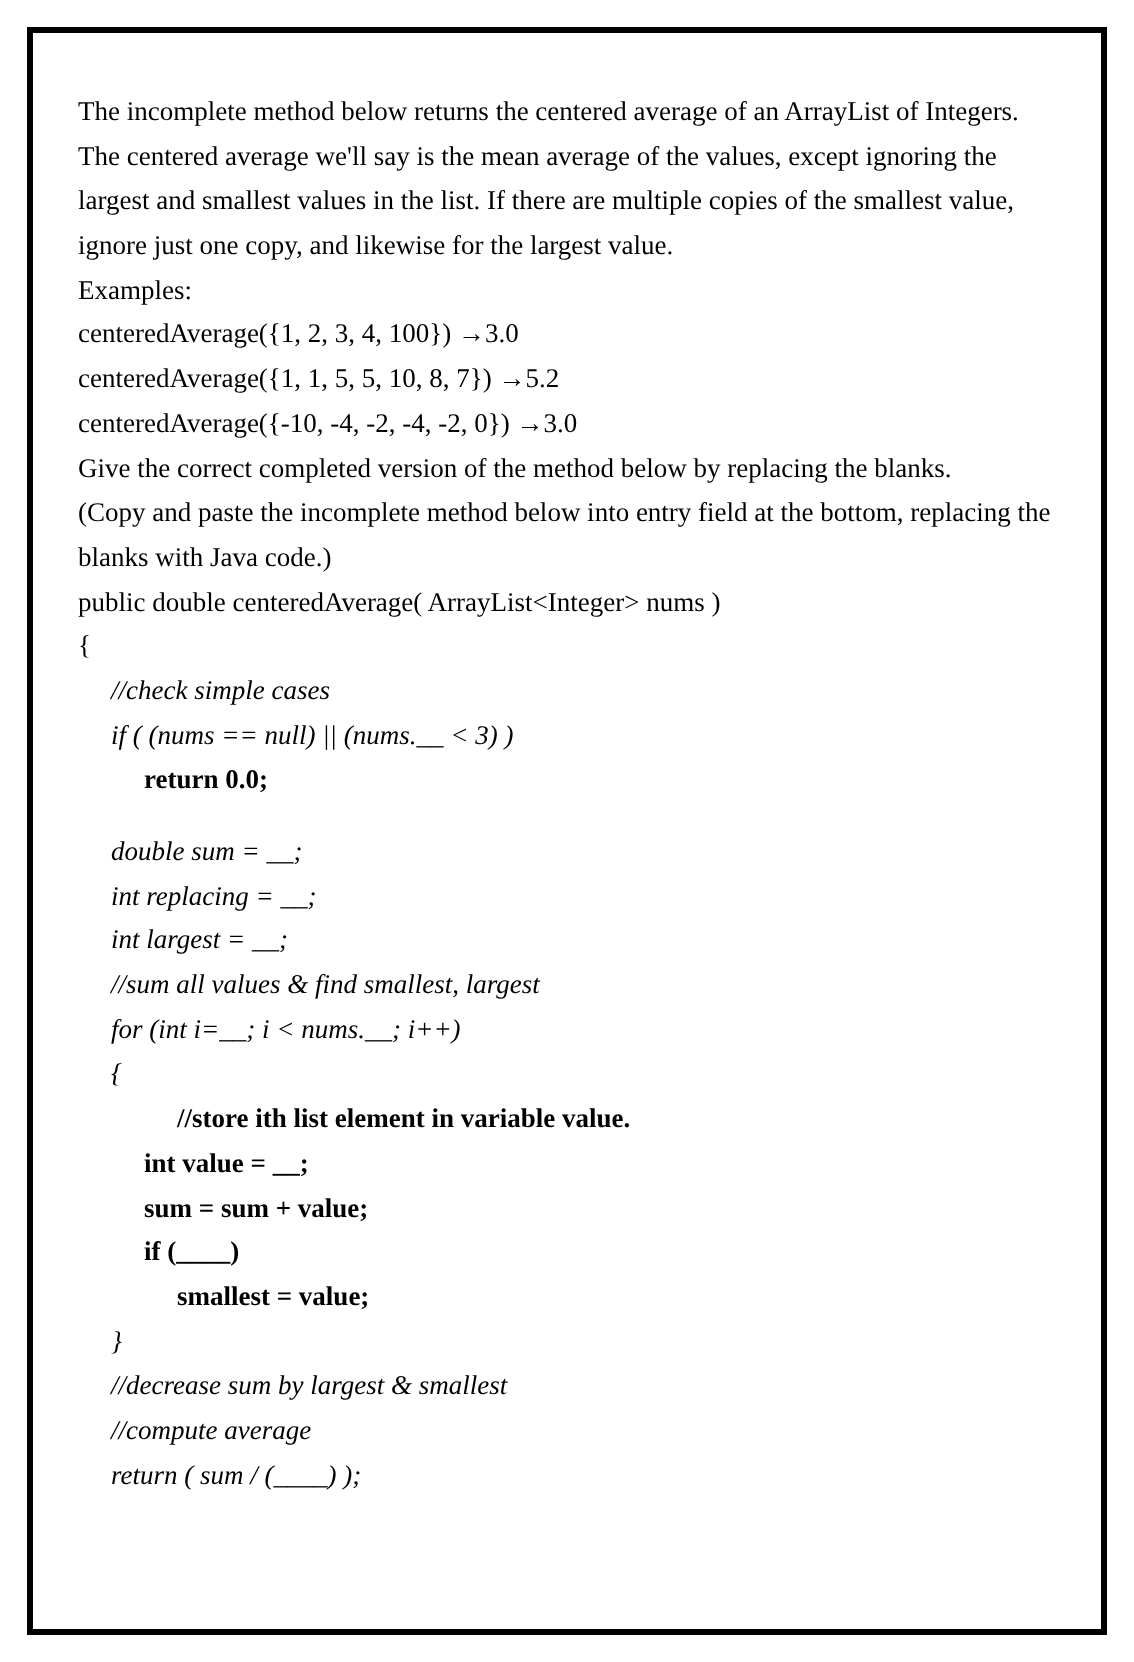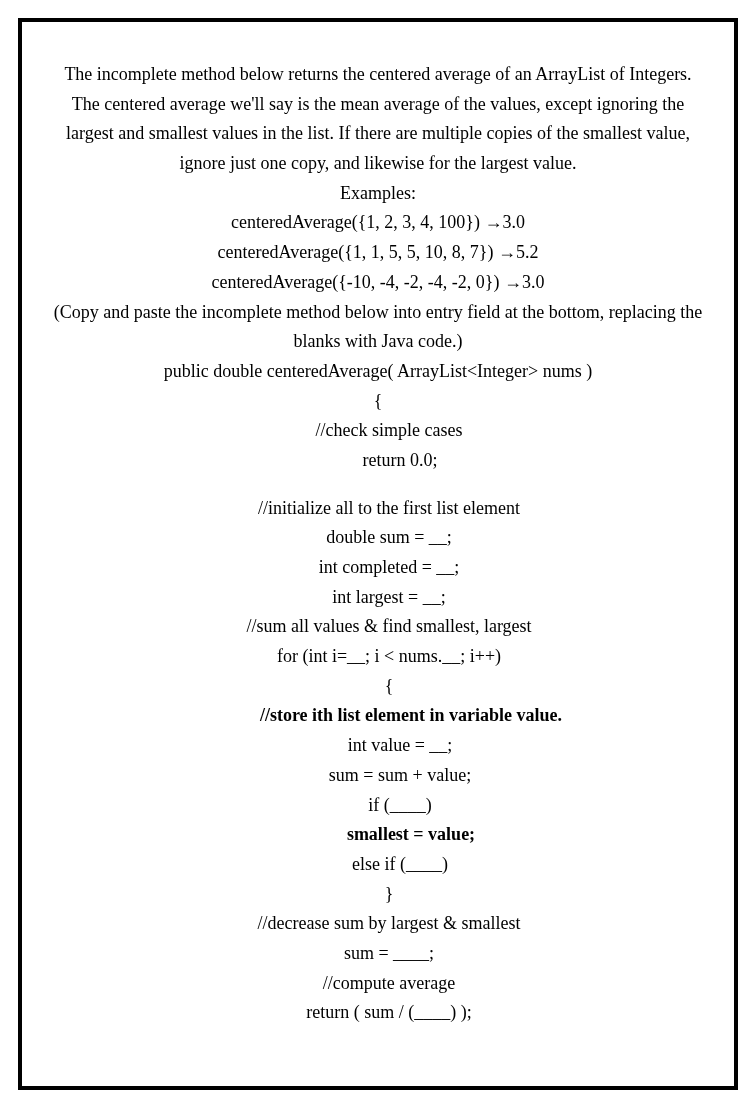--- a/index.html
+++ b/index.html
@@ -17,59 +17,57 @@
     box-sizing: border-box;
     padding: 18px;
   }
   .frame {
     border: 4px solid #000;
     width: 100%;
     height: 100%;
     box-sizing: border-box;
     padding: 38px 30px 30px 30px;
     overflow: hidden;
-    text-align: center;
   }
-  .indent1 { padding-left: 22px; }
-  .indent2 { padding-left: 44px; }
+  .indent1 { padding-left: 22px; font-style: italic; }
+  .indent2 { padding-left: 44px; font-weight: bold; }
   .indent3 { padding-left: 66px; font-weight: bold; }
 </style>
 </head>
 <body>
 
 <div class="page">
   <div class="frame">
 
     <div>The incomplete method below returns the centered average of an ArrayList of Integers. The centered average we'll say is the mean average of the values, except ignoring the largest and smallest values in the list. If there are multiple copies of the smallest value, ignore just one copy, and likewise for the largest value.</div>
     <div>Examples:</div>
     <div>centeredAverage({1, 2, 3, 4, 100}) →3.0</div>
     <div>centeredAverage({1, 1, 5, 5, 10, 8, 7}) →5.2</div>
     <div>centeredAverage({-10, -4, -2, -4, -2, 0}) →3.0</div>
+    <div>Give the correct completed version of the method below by replacing the blanks.</div>
     <div>(Copy and paste the incomplete method below into entry field at the bottom, replacing the blanks with Java code.)</div>
     <div>public double centeredAverage( ArrayList&lt;Integer&gt; nums )</div>
     <div>{</div>
 
     <div class="indent1">//check simple cases</div>
+    <div class="indent1">if ( (nums == null) || (nums.__ &lt; 3) )</div>
     <div class="indent2">return 0.0;</div>
 
     <div style="height:18px"></div>
 
-    <div class="indent1">//initialize all to the first list element</div>
     <div class="indent1">double sum   = __;</div>
-    <div class="indent1">int completed = __;</div>
+    <div class="indent1">int replacing = __;</div>
     <div class="indent1">int largest  = __;</div>
     <div class="indent1">//sum all values &amp; find smallest, largest</div>
     <div class="indent1">for (int i=__; i &lt; nums.__; i++)</div>
     <div class="indent1">{</div>
     <div class="indent3">//store ith list element in variable value.</div>
     <div class="indent2">int value = __;</div>
     <div class="indent2">sum = sum + value;</div>
     <div class="indent2">if (____)</div>
     <div class="indent3">smallest = value;</div>
-    <div class="indent2">else if (____)</div>
     <div class="indent1">}</div>
     <div class="indent1">//decrease sum by largest &amp; smallest</div>
-    <div class="indent1">sum = ____;</div>
     <div class="indent1">//compute average</div>
     <div class="indent1">return ( sum / (____) );</div>
 
   </div>
 </div>
 
 </body></html>

